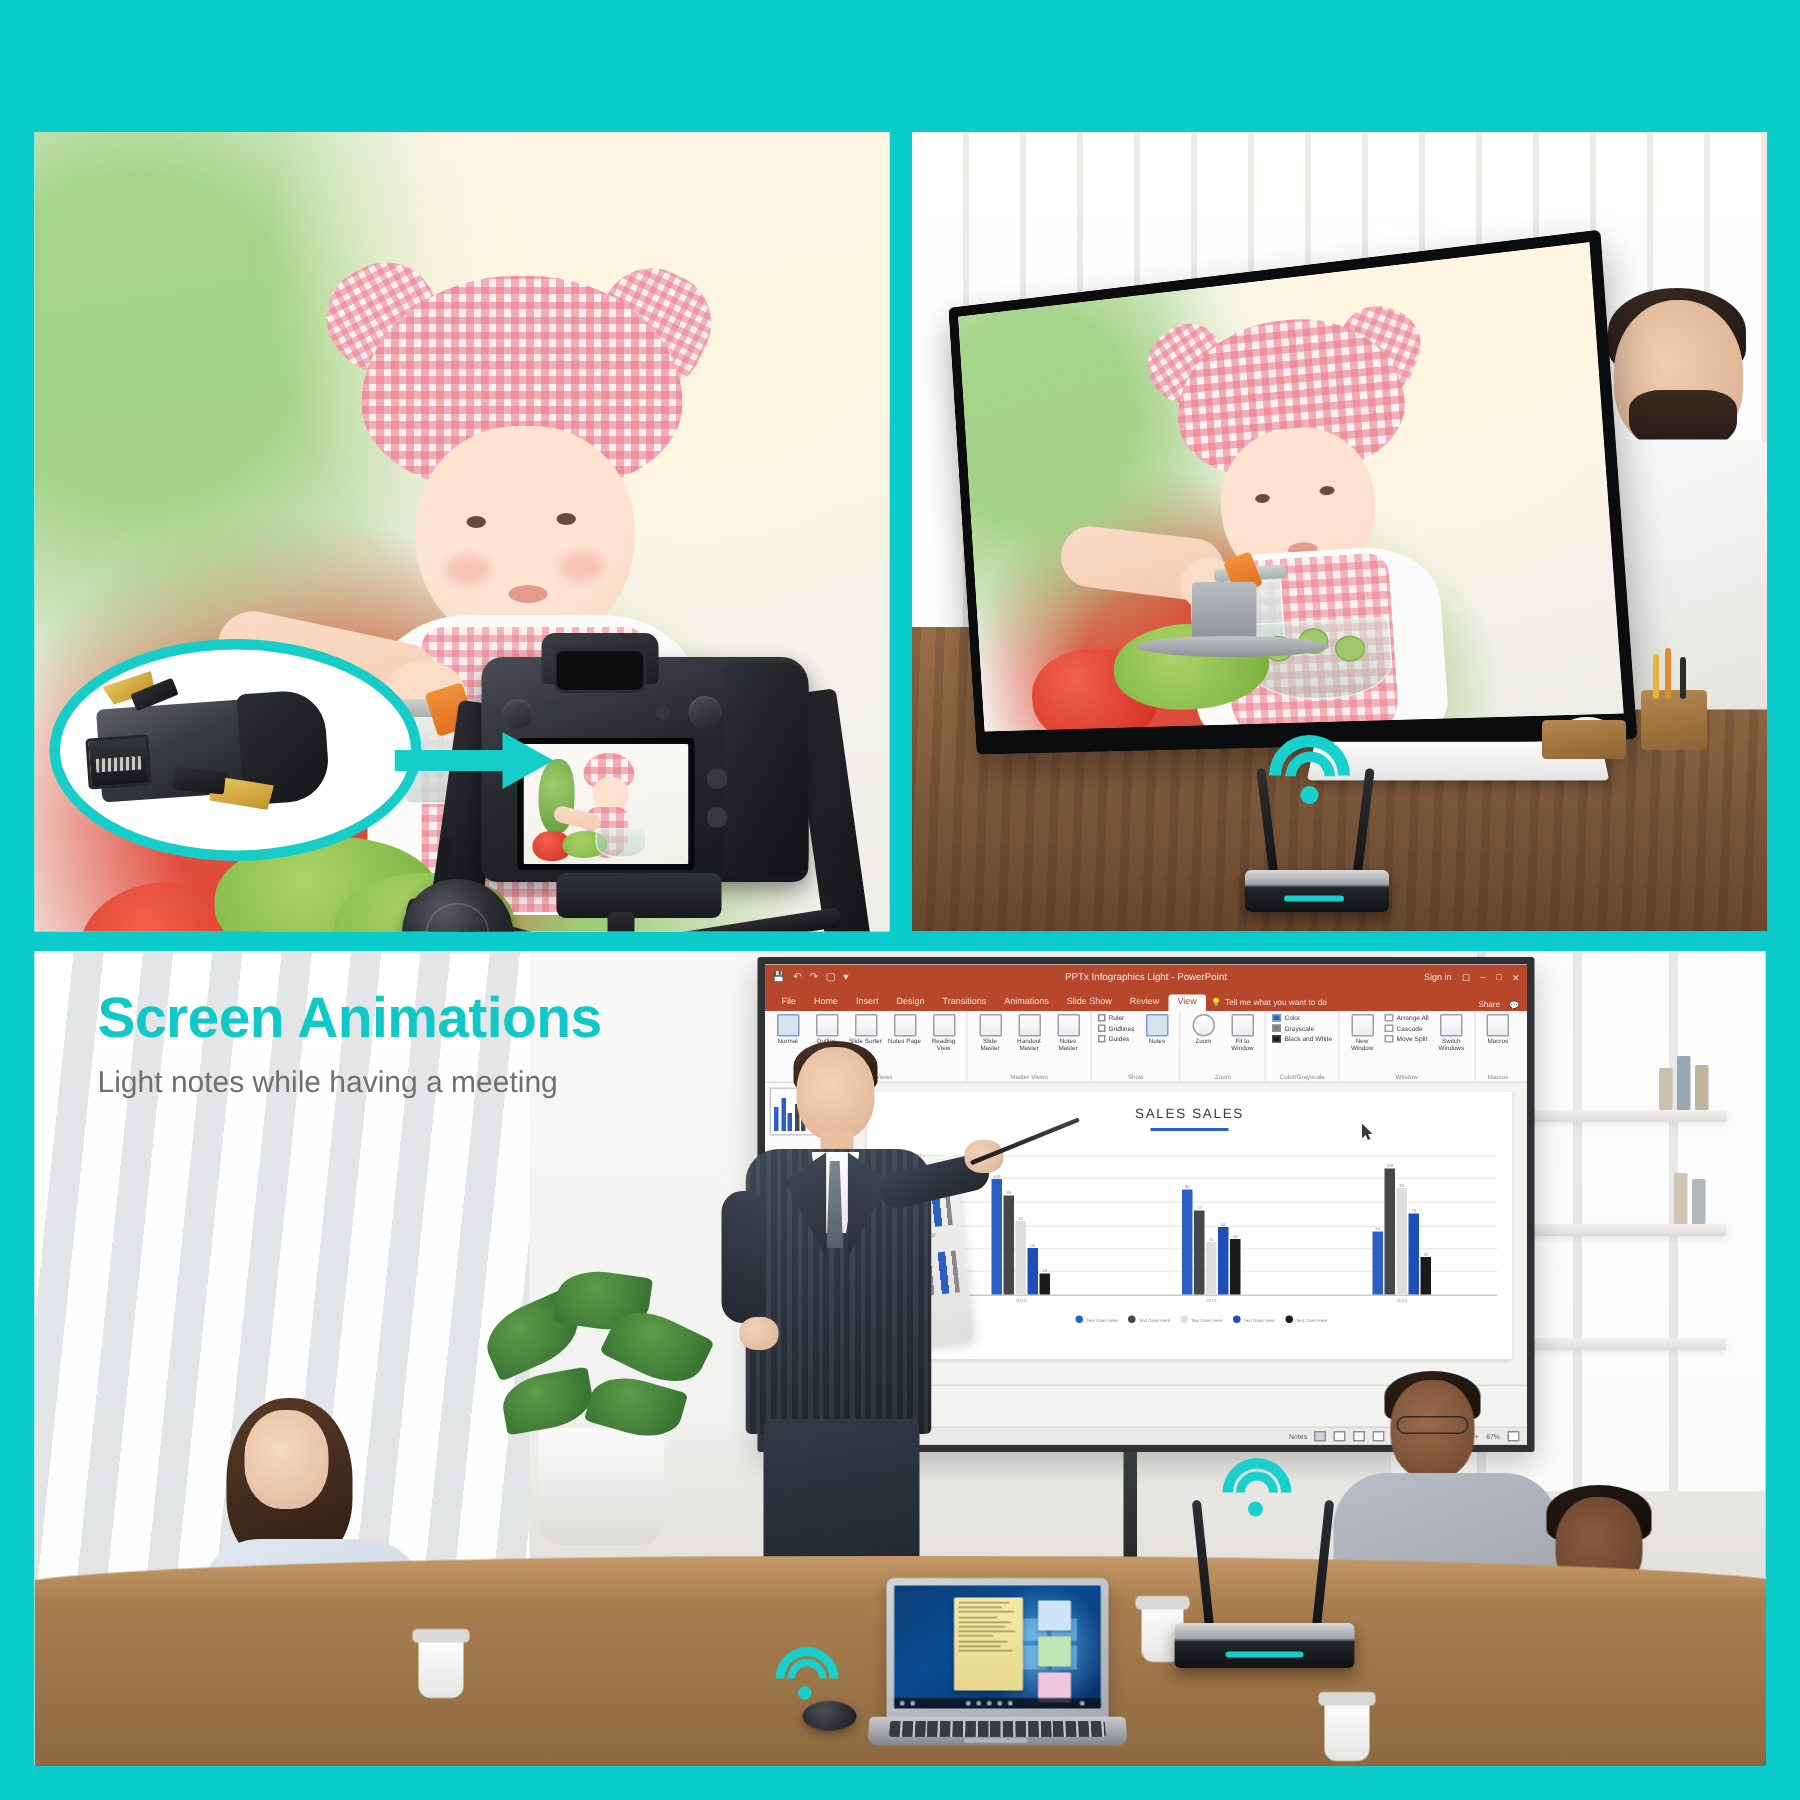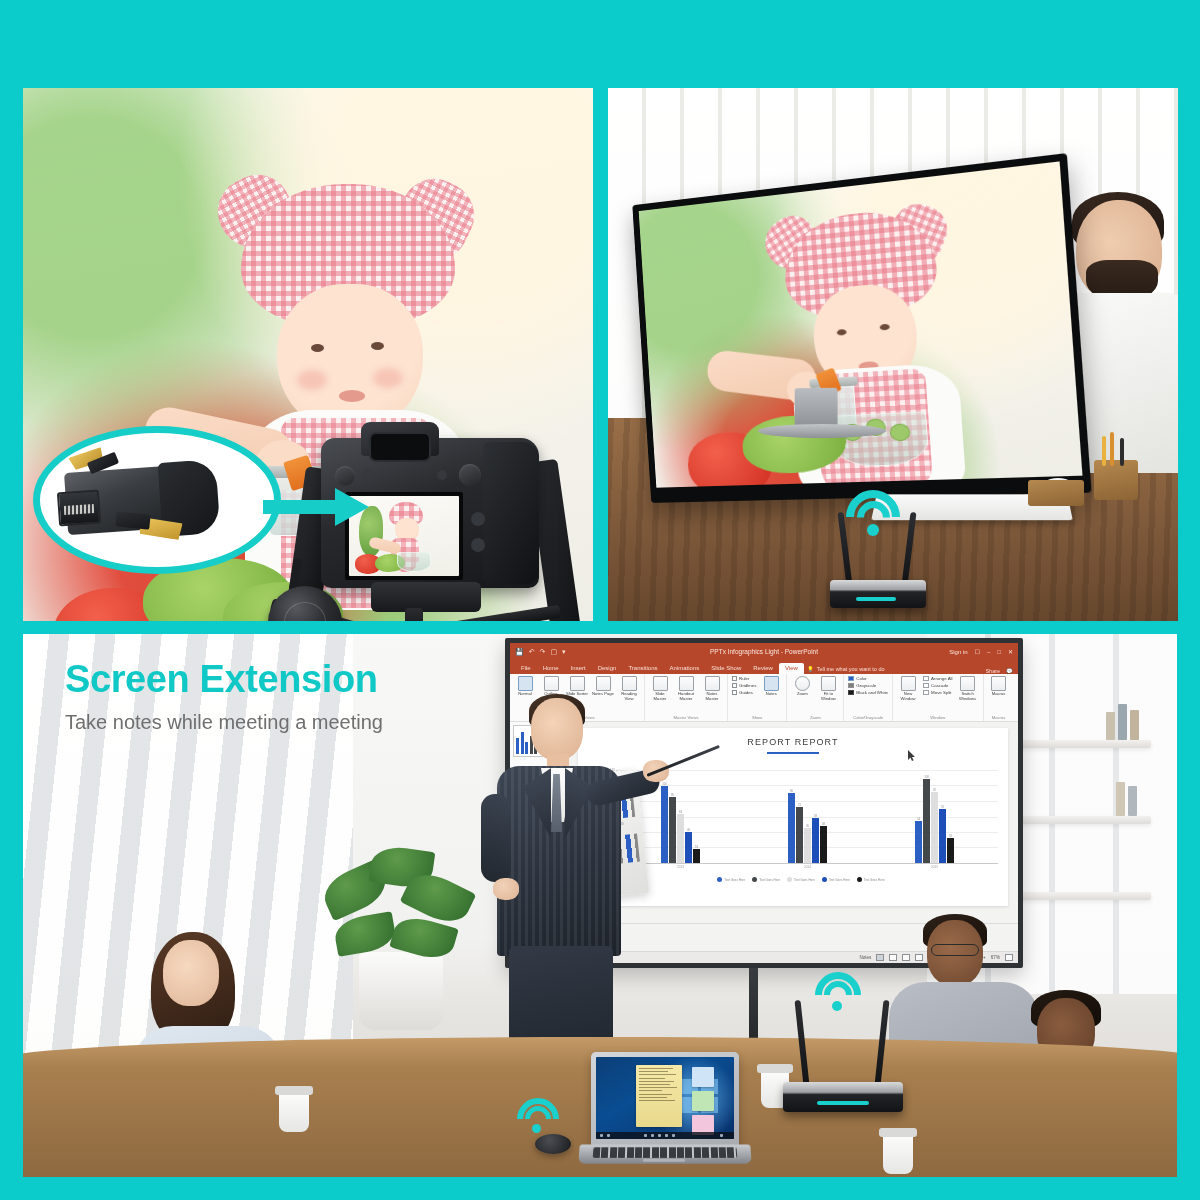--- a/index.html
+++ b/index.html
@@ -529,22 +529,22 @@
     <div class="shelf-book" style="right:52px;top:148px;width:9px;height:34px;background:#cfc6b4;"></div>
 
     <div class="plant-pot" style="left:336px;top:318px;width:84px;height:78px;"></div>
     <div class="leaf" style="left:300px;top:236px;width:64px;height:40px;transform:rotate(-24deg);"></div>
     <div class="leaf" style="left:348px;top:214px;width:62px;height:38px;transform:rotate(8deg);"></div>
     <div class="leaf" style="left:382px;top:244px;width:66px;height:40px;transform:rotate(26deg);"></div>
     <div class="leaf" style="left:312px;top:282px;width:60px;height:36px;transform:rotate(-10deg);"></div>
     <div class="leaf" style="left:370px;top:286px;width:62px;height:36px;transform:rotate(16deg);"></div>
 
     <div style="position:absolute;left:42px;top:24px;">
-      <div style="font-size:38px;font-weight:bold;color:#10c9c6;letter-spacing:-0.4px;">Screen Extension</div>
-      <div style="font-size:20px;color:#6f6f6f;margin-top:10px;">Take notes while meeting a meeting</div>
+      <div style="font-size:38px;font-weight:bold;color:#10c9c6;letter-spacing:-0.4px;">Screen Animations</div>
+      <div style="font-size:20px;color:#6f6f6f;margin-top:10px;">Light notes while having a meeting</div>
     </div>
 
     <div class="proj-screen">
       <div class="ppt">
 
         <div class="ppt-titlebar">
           <div class="ppt-qat">
             <span>💾</span>
             <span>↶</span>
             <span>↷</span>
@@ -735,21 +735,21 @@
                 <i style="width:16px"></i>
                   <i style="width:12px"></i>
                   <i style="width:15px"></i>
                   <i style="width:10px"></i>
               </div>
             </div>
           </div>
 
           <div class="ppt-slidearea">
             <div class="slide">
-              <div class="slide-title">REPORT REPORT</div>
+              <div class="slide-title">SALES SALES</div>
               <div class="slide-rule"></div>
 
               <div class="chart">
                 <div class="chart-plot">
                   <div class="gridline" style="top:0%"></div>
                   <div class="gridline" style="top:16.6%"></div>
                   <div class="gridline" style="top:33.3%"></div>
                   <div class="gridline" style="top:50%"></div>
                   <div class="gridline" style="top:66.6%"></div>
                   <div class="gridline" style="top:83.3%"></div>

